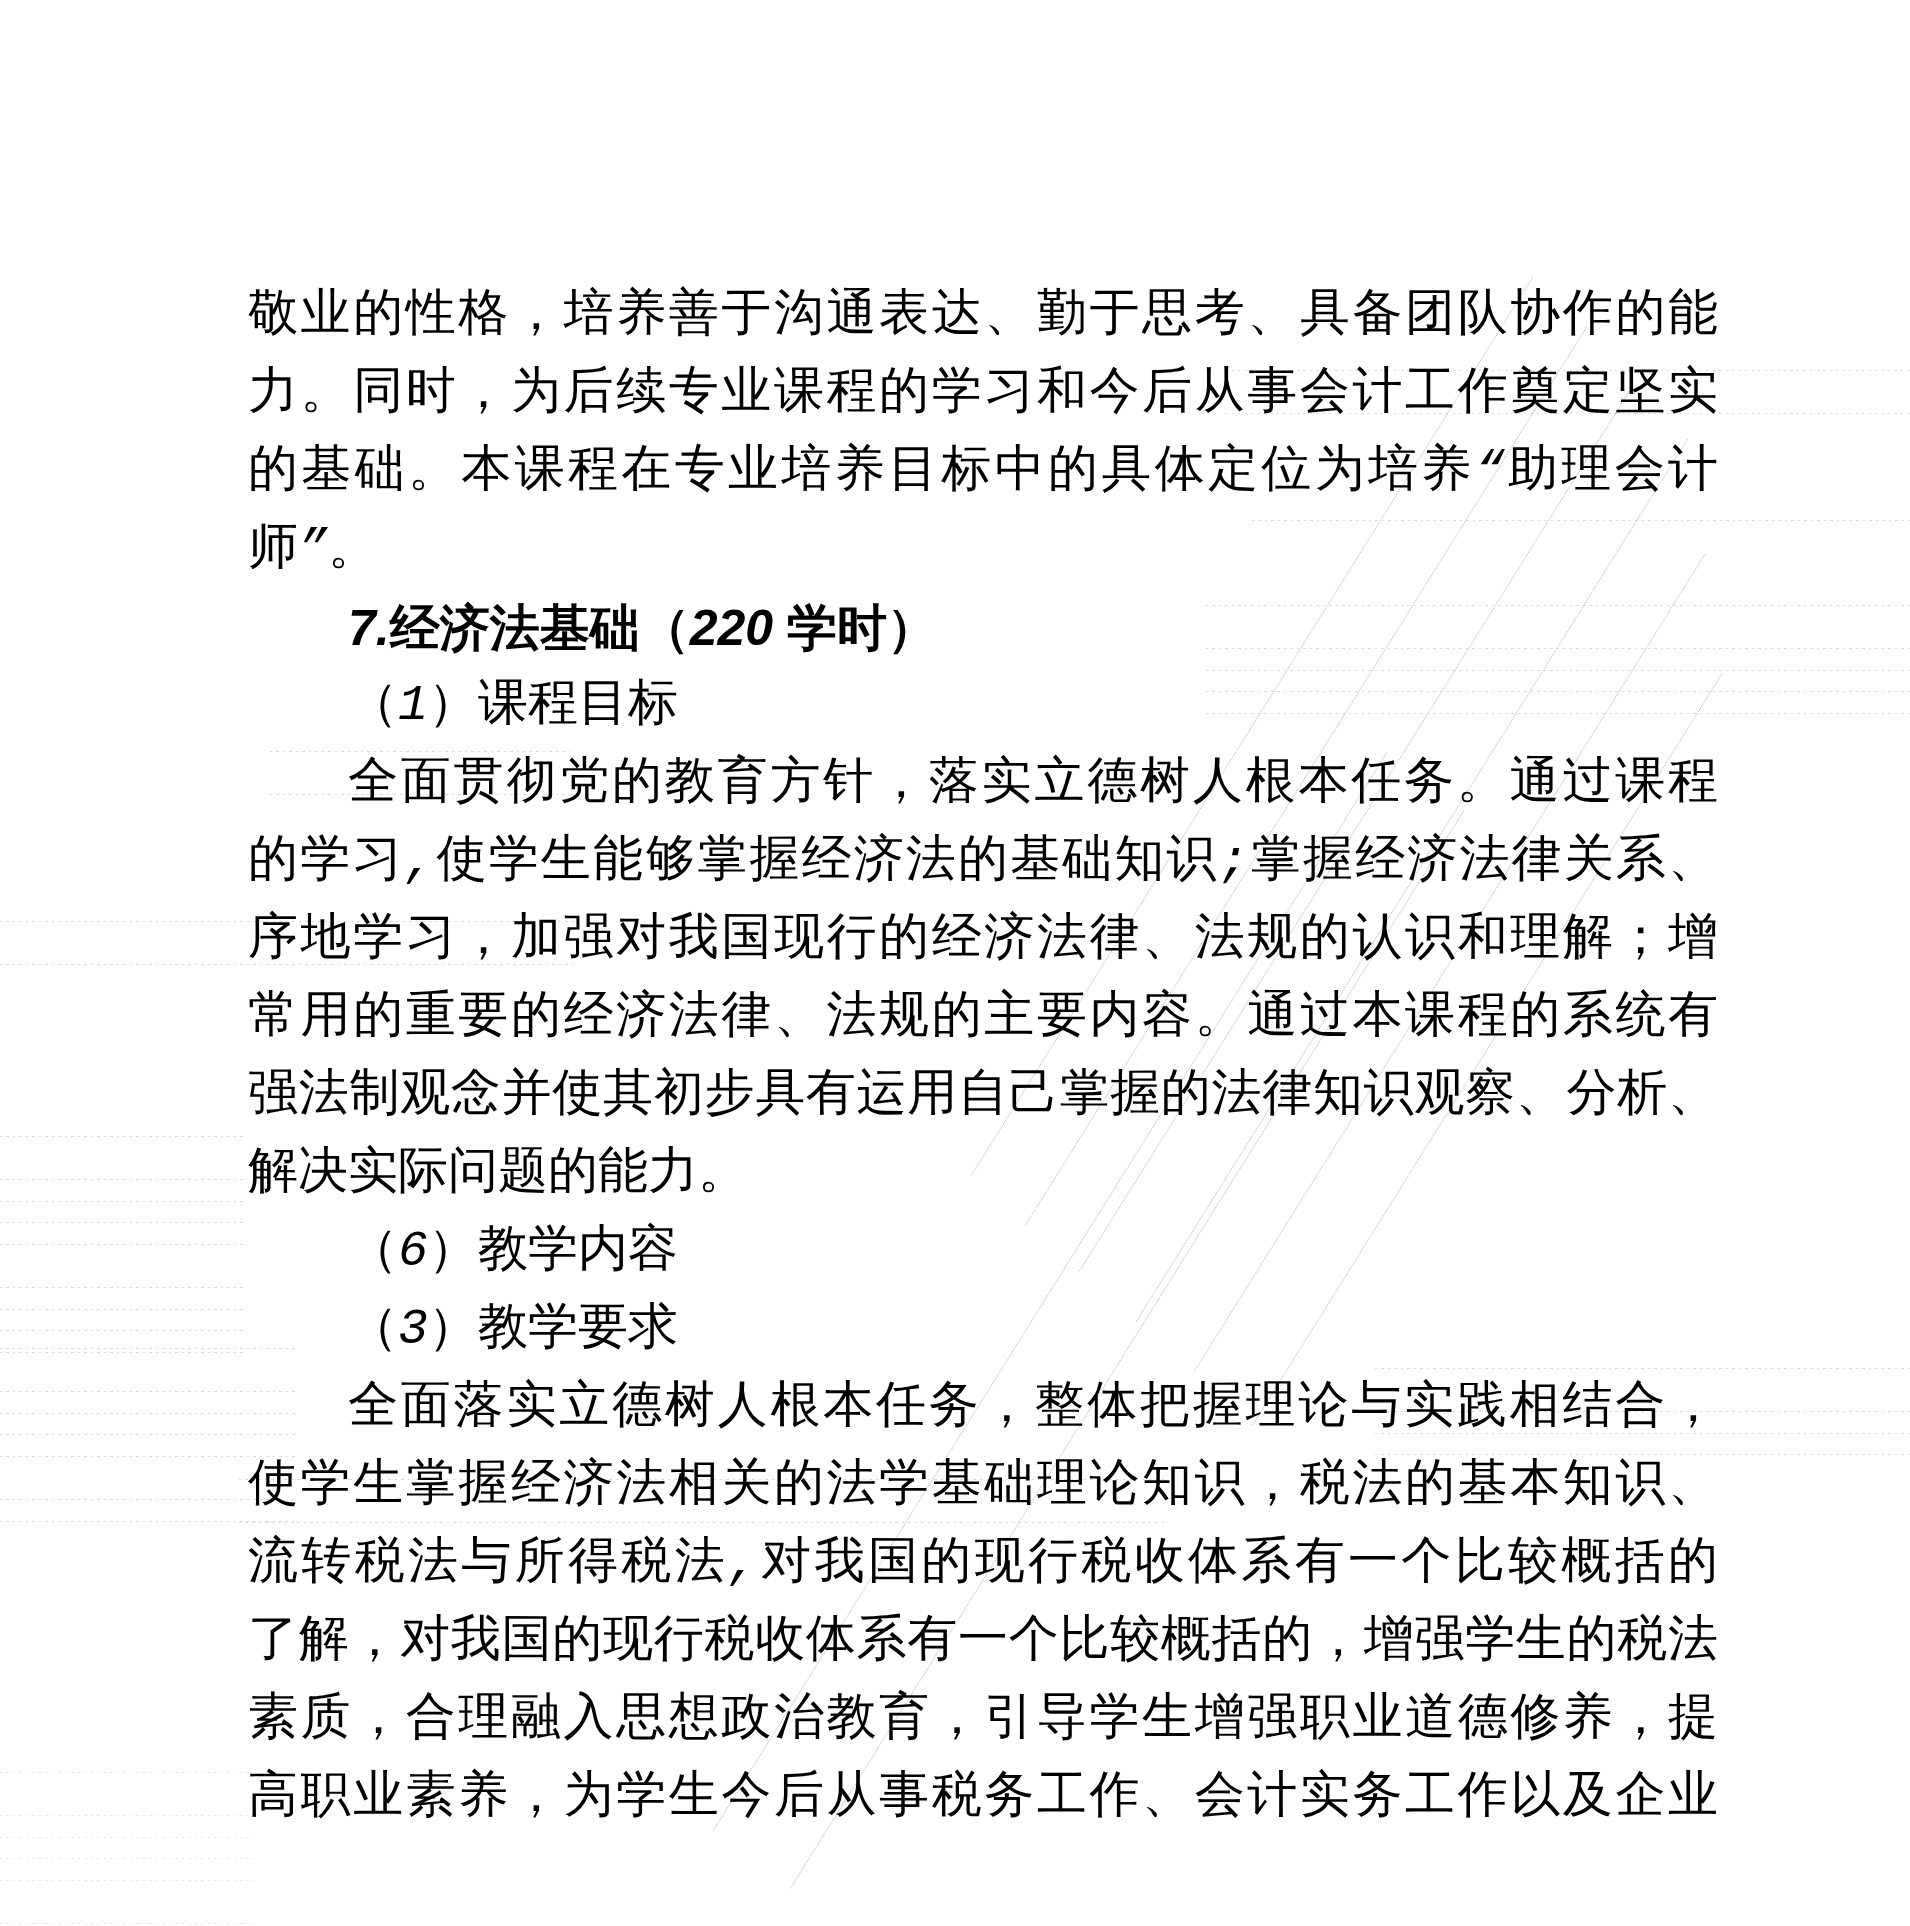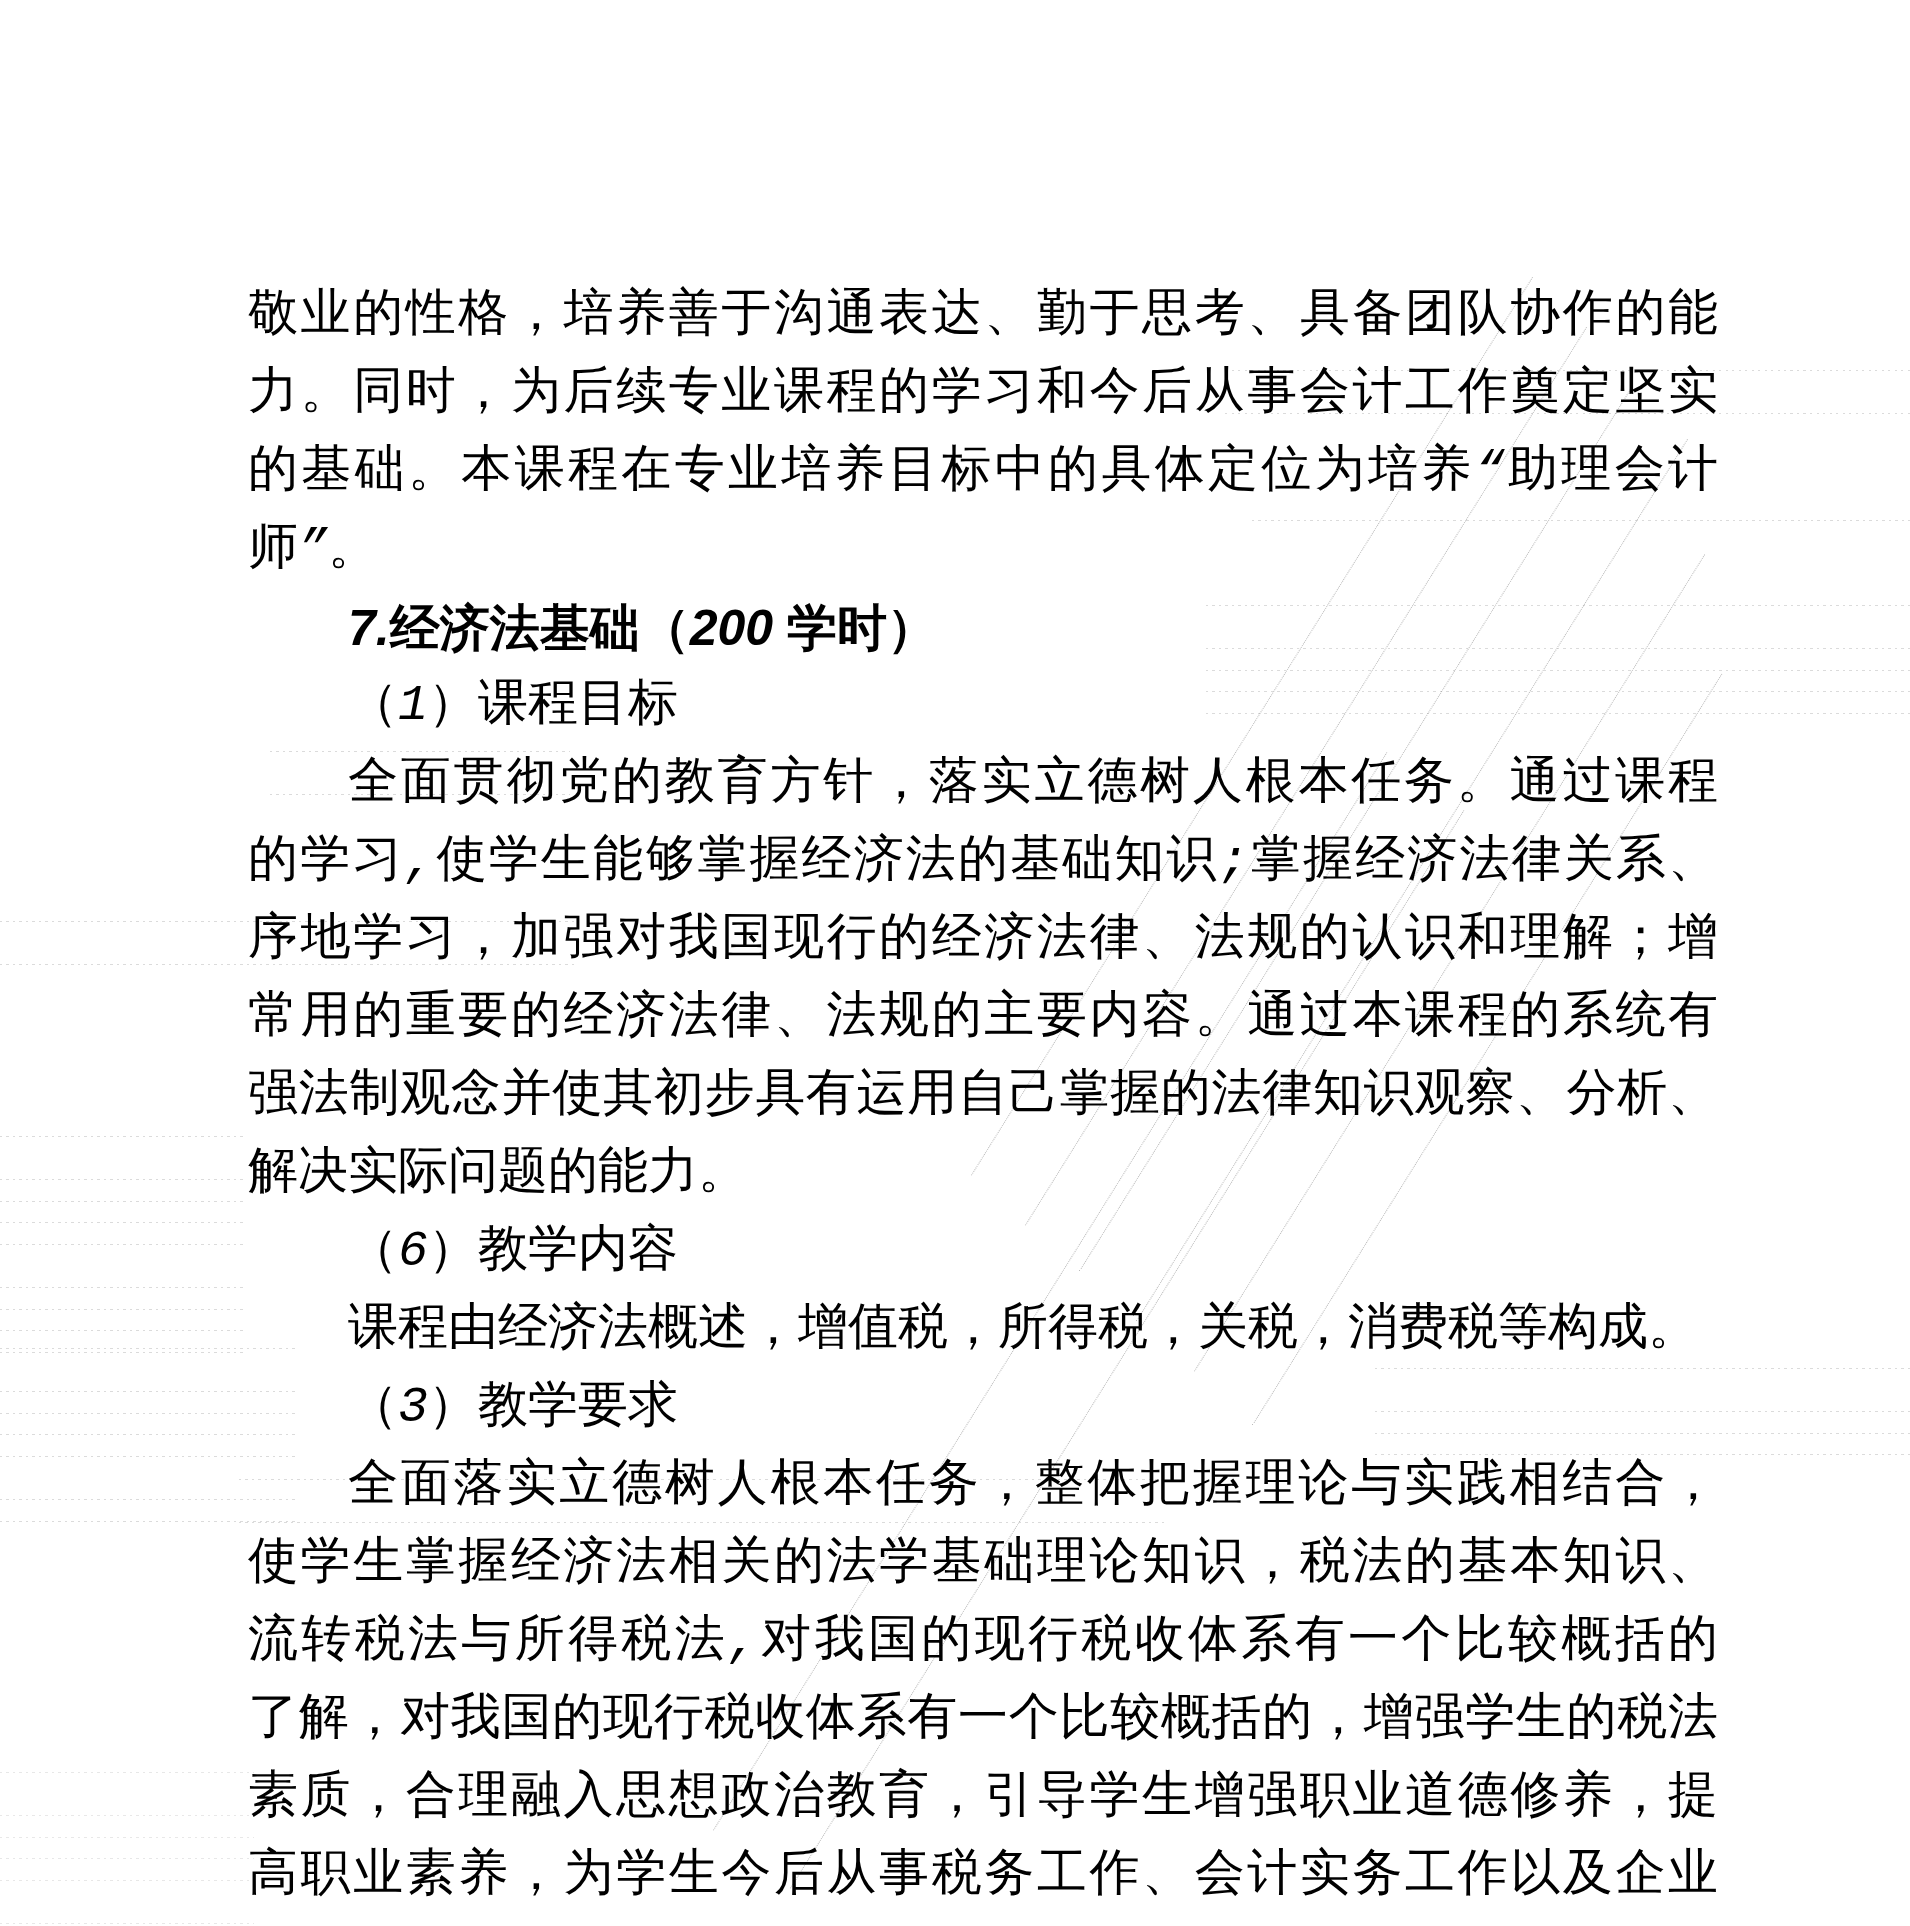--- a/index.html
+++ b/index.html
@@ -92,30 +92,29 @@
     <div class="diag" style="left:713px; top:1830px; width:1271px; transform:rotate(-58deg);"></div>
     <div class="diag" style="left:790px; top:1888px; width:1271px; transform:rotate(-58deg);"></div>
 
   </div>
 
   <div class="content" id="content">
       <div class="line body">敬业的性格，培养善于沟通表达、勤于思考、具备团队协作的能</div>
       <div class="line body">力。同时，为后续专业课程的学习和今后从事会计工作奠定坚实</div>
       <div class="line body">的基础。本课程在专业培养目标中的具体定位为培养“助理会计</div>
       <div class="line body last">师”。</div>
-      <div class="line heading last">7.经济法基础（200 学时）</div>
+      <div class="line heading last">7.经济法基础（220 学时）</div>
       <div class="line sub last">（1）课程目标</div>
       <div class="line body indent">全面贯彻党的教育方针，落实立德树人根本任务。通过课程</div>
       <div class="line body">的学习,使学生能够掌握经济法的基础知识;掌握经济法律关系、</div>
       <div class="line body">序地学习，加强对我国现行的经济法律、法规的认识和理解；增</div>
       <div class="line body">常用的重要的经济法律、法规的主要内容。通过本课程的系统有</div>
       <div class="line body">强法制观念并使其初步具有运用自己掌握的法律知识观察、分析、</div>
       <div class="line body last">解决实际问题的能力。</div>
       <div class="line sub last">（6）教学内容</div>
-      <div class="line body indent last">课程由经济法概述，增值税，所得税，关税，消费税等构成。</div>
       <div class="line sub last">（3）教学要求</div>
       <div class="line body indent">全面落实立德树人根本任务，整体把握理论与实践相结合，</div>
       <div class="line body">使学生掌握经济法相关的法学基础理论知识，税法的基本知识、</div>
       <div class="line body">流转税法与所得税法,对我国的现行税收体系有一个比较概括的</div>
       <div class="line body">了解，对我国的现行税收体系有一个比较概括的，增强学生的税法</div>
       <div class="line body">素质，合理融入思想政治教育，引导学生增强职业道德修养，提</div>
       <div class="line body">高职业素养，为学生今后从事税务工作、会计实务工作以及企业</div>
     </div>
 
 </div>

